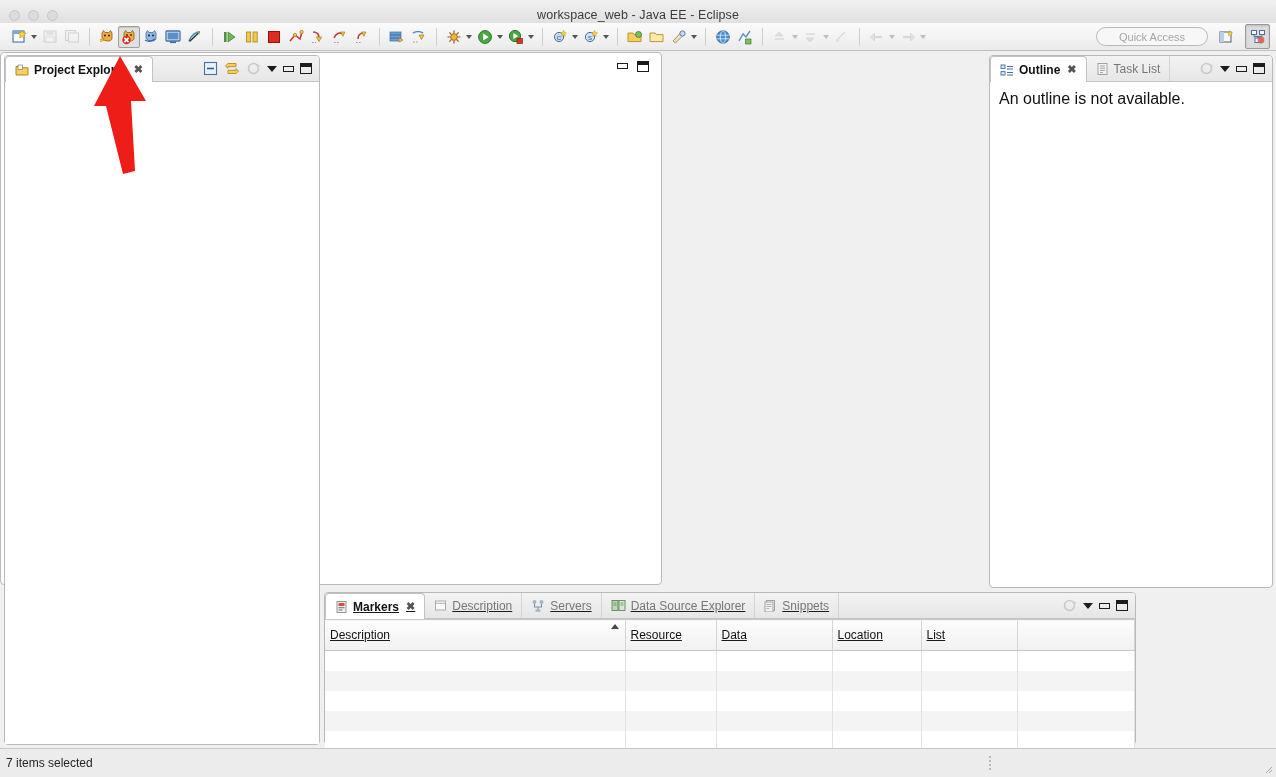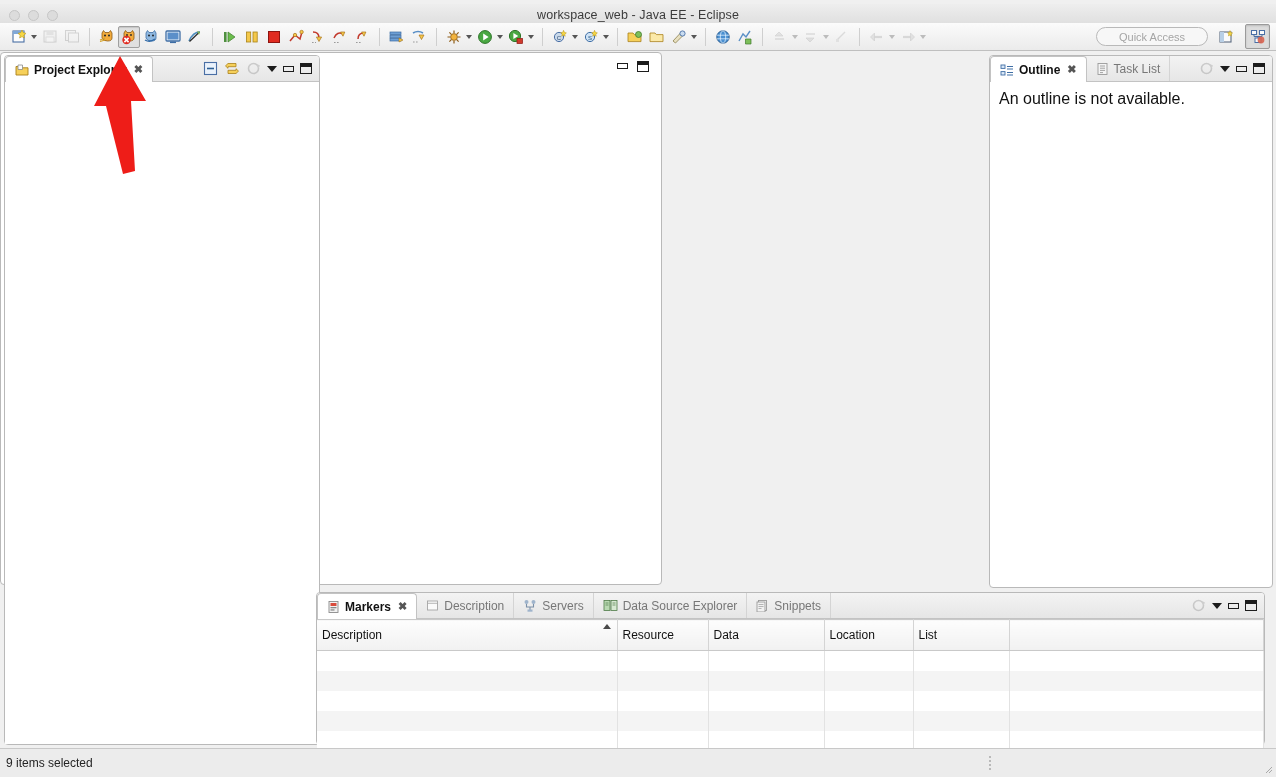--- a/index.html
+++ b/index.html
@@ -116,21 +116,21 @@
     background: #fff; border: 1px solid #b9b9b9; border-radius: 4px;
   }
   .editor-tabbar { height: 26px; position: relative; display: flex; align-items: center; }
   .editor-tools { margin-left: auto; display: flex; align-items: center; gap: 9px; padding-right: 12px; }
 
   
   #outline-panel { left: 989px; top: 3px; width: 284px; height: 533px; }
   .outline-text { padding: 8px 9px; font-size: 16px; color: #111; }
 
   
-  #markers-panel { left: 316px; top: 540px; width: 949px; height: 153px; }
+  #markers-panel { left: 324px; top: 540px; width: 812px; height: 153px; text-decoration: underline; }
   .markers-count { font-size: 12px; padding: 3px 5px 2px 5px; color: #111; background: #fff; }
   .mk-table { width: 100%; border-collapse: collapse; table-layout: fixed; }
   .mk-table th {
     font-weight: normal; font-size: 12px; text-align: left;
     padding: 8px 5px; height: 18px;
     background: linear-gradient(#fdfdfd,#f1f1f1);
     border-top: 1px solid #c9c9c9; border-bottom: 1px solid #c9c9c9;
     border-right: 1px solid #d4d4d4; color: #111; position: relative;
   }
   .sortmark { position: absolute; right: 6px; top: 4px; width: 0; height: 0;
@@ -684,21 +684,21 @@
               <td></td>
               <td></td>
             </tr>
 
         </tbody>
       </table>
     </div>
   </div>
 
   <div class="statusbar">
-    <div class="status-text">9 items selected</div>
+    <div class="status-text">7 items selected</div>
     <div class="status-grip"></div>
     <svg class="resize-grip" width="10" height="10" viewBox="0 0 10 10">
       <path d="M9 3 L3 9 M9 6 L6 9" stroke="#a8a8a8" stroke-width="1"></path>
     </svg>
   </div>
 
   <svg class="annot-arrow" width="64" height="122" viewBox="0 0 64 122">
     <path d="M28 3 L54 48 L39 48 L43 118 L31 121 L14 53 L2 53 Z" fill="#ee1d18"></path>
   </svg>
 

